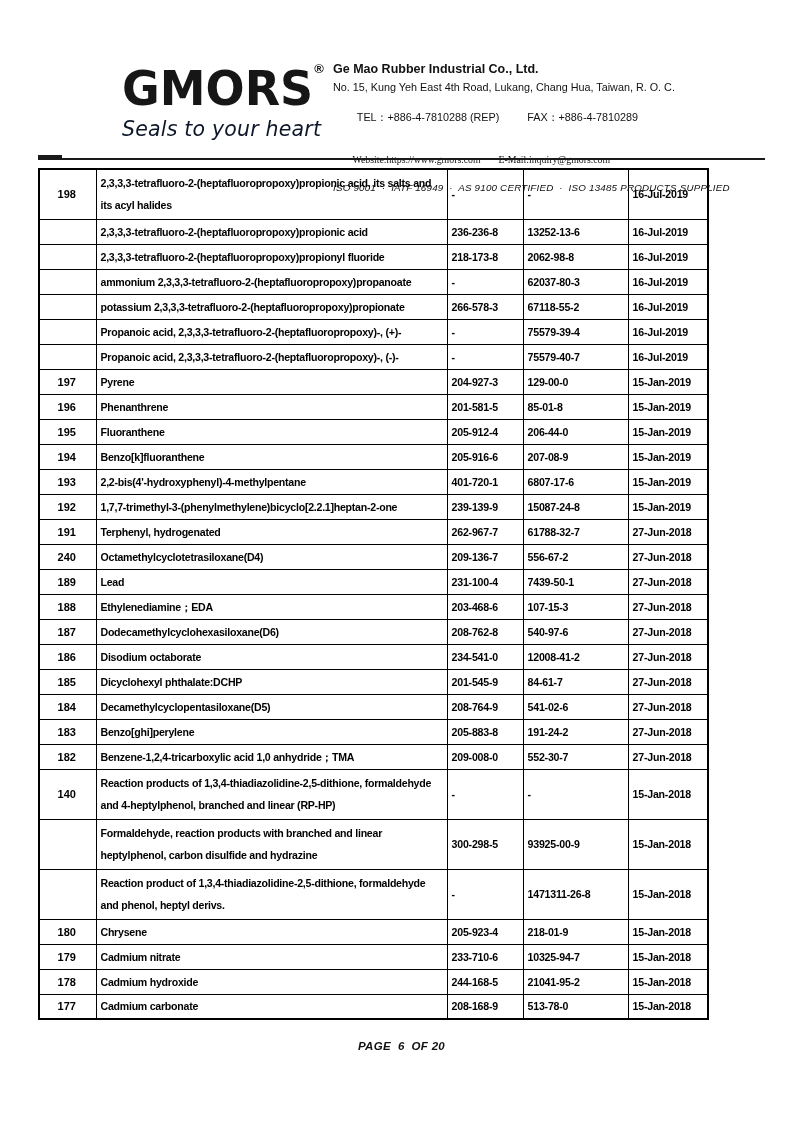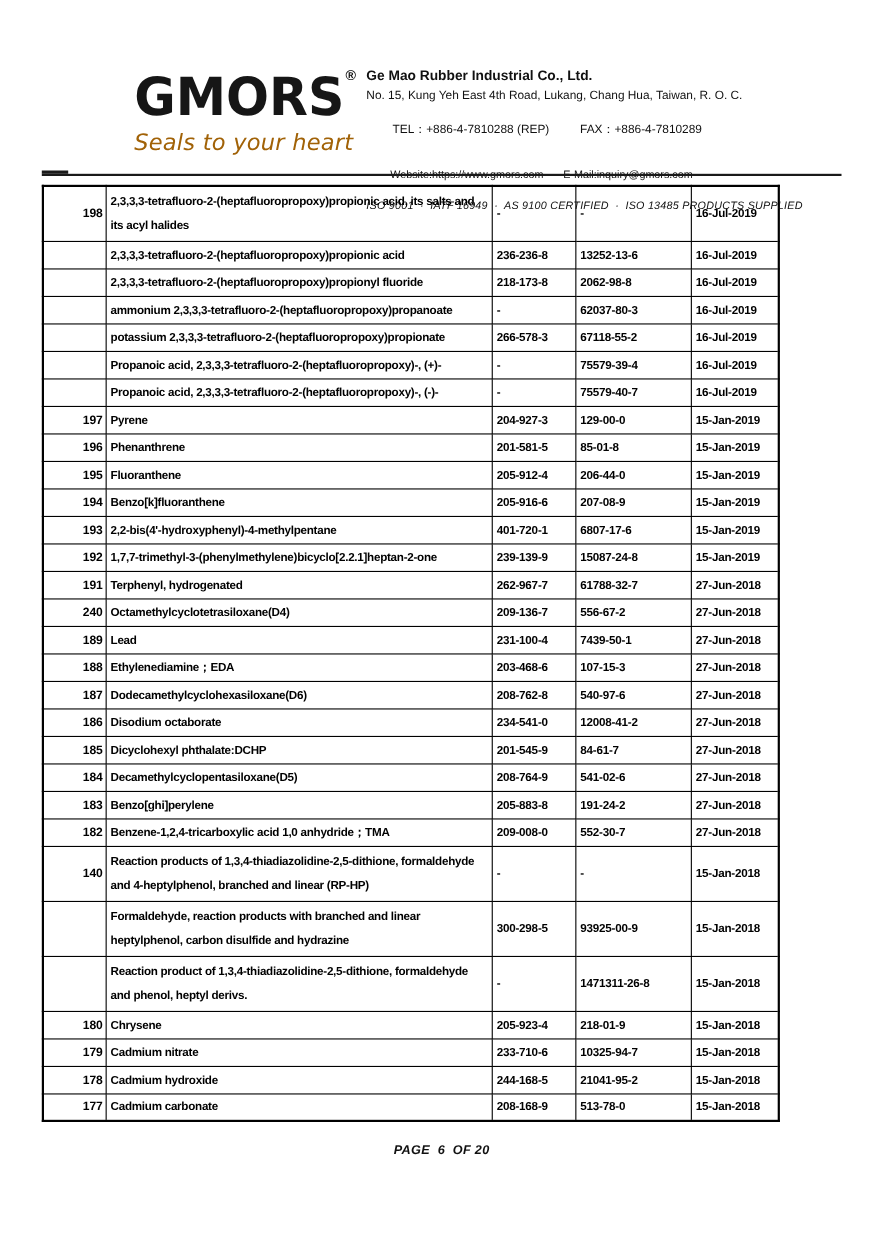--- a/index.html
+++ b/index.html
@@ -13,46 +13,46 @@
   .logo-row { white-space: nowrap; line-height: 1; }
   .logo-text {
     font-family: "DejaVu Sans", sans-serif;
     font-weight: 900; font-size: 46px; letter-spacing: 0px;
     display: inline-block; transform: scaleY(1.04); transform-origin: top left;
     color: #161616;
   }
   .reg-mark { font-size: 13px; font-weight: bold; vertical-align: top; position: relative; top: -2px; left: 1px; }
   .tagline {
     font-family: "DejaVu Sans", sans-serif; font-style: italic; font-weight: 500;
-    font-size: 20.5px; margin-top: 7px; letter-spacing: 0.2px; color: #a16207; white-space: nowrap;
+    font-size: 20.5px; margin-top: 7px; letter-spacing: 0.2px; color: #0f172a; white-space: nowrap;
   }
   .company-block { flex: 1; padding-top: 2px; }
   .company-name { font-size: 12.5px; font-weight: bold; margin-bottom: 5px; }
   .company-address { font-size: 10.8px; margin-bottom: 6px; }
   .company-telfax { font-size: 10.8px; margin-bottom: 6px; white-space: pre; }
   .company-telfax .gap2 { margin-left: 28px; }
-  .company-webmail { font-size: 9.8px; margin-bottom: 6px; white-space: pre; }
+  .company-webmail { font-size: 9.8px; margin-bottom: 6px; white-space: pre; font-family: Liberation Serif, serif; }
   .company-webmail .gap2 { margin-left: 18px; }
   .iso-line { font-size: 9.8px; font-style: italic; letter-spacing: 0.2px; white-space: pre; }
 
   
   .header-rule { position: relative; margin-top: 4px; border-top: 2px solid #1a1a1a; width: 727px; }
   .header-rule .left-dash { position: absolute; left: 0; top: -5px; width: 24px; border-top: 3px solid #1a1a1a; }
 
   
   table.substances {
     border-collapse: collapse; table-layout: fixed;
     width: 669px; margin-top: 8px;
     font-weight: bold; color: #000;
   }
   table.substances { border: 2px solid #000; }
   table.substances td { border: 1px solid #000; vertical-align: middle; overflow: hidden; }
   tr.row { height: 25px; }
   tr.row.tall { height: 50px; }
-  td.c-no   { text-align: right; padding-right: 2px; font-size: 11px; white-space: nowrap; }
+  td.c-no   { text-align: center; padding-right: 2px; font-size: 11px; white-space: nowrap; }
   td.c-name { padding: 0 2px 0 4px; font-size: 10.6px; letter-spacing: -0.25px; line-height: 22px; white-space: nowrap; }
   tr.tall td.c-name { white-space: normal; }
   td.c-ec, td.c-cas, td.c-date { padding: 0 2px 0 4px; font-size: 10.6px; letter-spacing: -0.2px; white-space: nowrap; }
 
   
   .footer { margin-top: 16px; text-align: center; }
   .footer span { font-size: 11.5px; font-weight: bold; letter-spacing: 0.3px; white-space: pre; font-style: italic; }
 </style>
 </head>
 <body>

